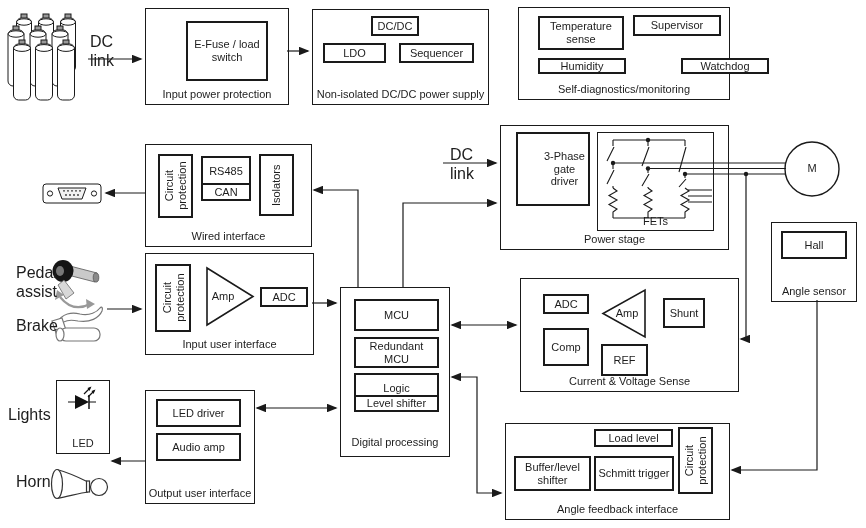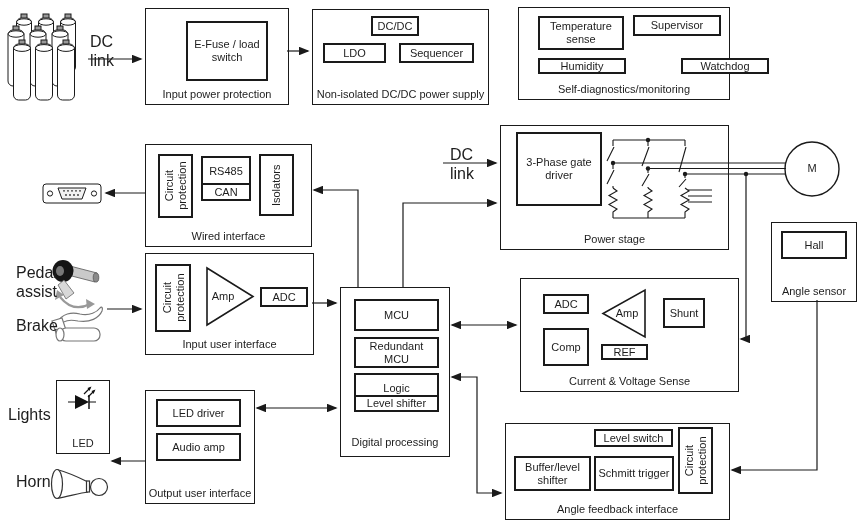--- a/index.html
+++ b/index.html
@@ -273,55 +273,58 @@
     <div class="blk-label">Output user interface</div>
   </div>
 
   <div class="blk" style="left:56px;top:380px;width:52px;height:72px;">
     <div class="blk-label">LED</div>
   </div>
 
   <div class="freelabel" style="left:450px;top:145px;width:44px;">DC link</div>
 
   <div class="blk" style="left:500px;top:125px;width:227px;height:123px;">
-    <div class="cell" style="left:15px;top:6px;width:86px;height:74px;">
+    <div class="cell" style="left:15px;top:6px;width:74px;height:74px;padding-left:24px;">
         <span>3-Phase gate driver</span>
       </div>
+    <div class="cell thin clear" style="left:96px;top:6px;width:117px;height:99px;">
+      <div class="blk-label" style="bottom:2px;">FETs</div>
+    </div>
     <div class="blk-label">Power stage</div>
   </div>
 
   <div class="overlabel" style="left:798px;top:162px;width:28px;">M</div>
 
   <div class="blk" style="left:520px;top:278px;width:217px;height:112px;">
     <div class="cell" style="left:22px;top:15px;width:46px;height:20px;">
         <span>ADC</span>
       </div>
     <div class="cell" style="left:142px;top:19px;width:42px;height:30px;">
         <span>Shunt</span>
       </div>
     <div class="cell" style="left:22px;top:49px;width:46px;height:38px;">
         <span>Comp</span>
       </div>
-    <div class="cell" style="left:80px;top:65px;width:47px;height:16px;">
+    <div class="cell" style="left:80px;top:65px;width:47px;height:32px;">
         <span>REF</span>
       </div>
     <div class="blk-label">Current &amp; Voltage Sense</div>
   </div>
   <div class="overlabel" style="left:610px;top:307px;width:34px;">Amp</div>
 
   <div class="blk" style="left:771px;top:222px;width:84px;height:78px;">
     <div class="cell" style="left:9px;top:8px;width:66px;height:28px;">
         <span>Hall</span>
       </div>
     <div class="blk-label">Angle sensor</div>
   </div>
 
   <div class="blk" style="left:505px;top:423px;width:223px;height:95px;">
     <div class="cell" style="left:88px;top:5px;width:79px;height:18px;">
-        <span>Level switch</span>
+        <span>Load level</span>
       </div>
     <div class="cell" style="left:8px;top:32px;width:77px;height:35px;">
         <span>Buffer/level shifter</span>
       </div>
     <div class="cell" style="left:88px;top:32px;width:80px;height:35px;">
         <span>Schmitt trigger</span>
       </div>
     <div class="cell" style="left:172px;top:3px;width:35px;height:67px;">
         <span class="vtxt" style="width:63px;">Circuit protection</span>
       </div>

